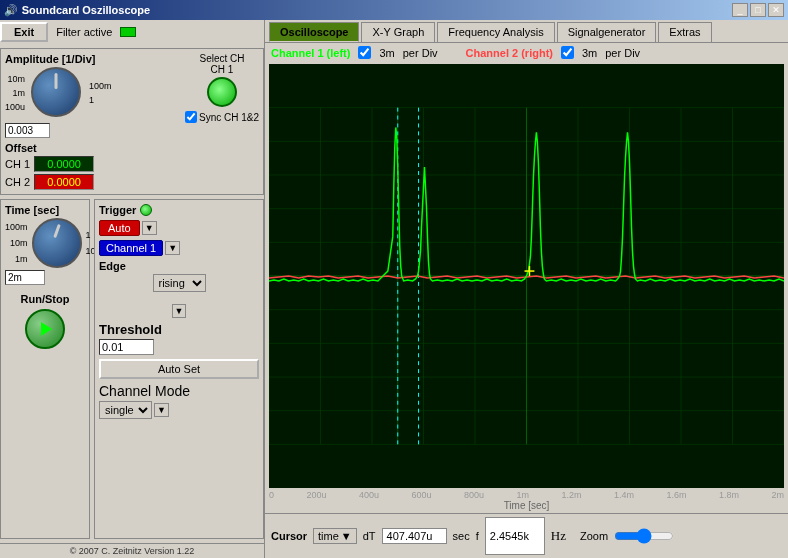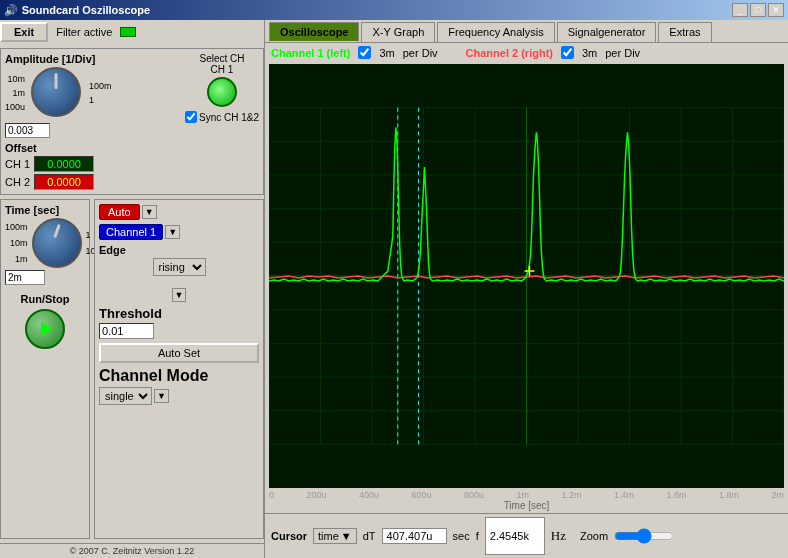--- a/index.html
+++ b/index.html
@@ -234,20 +234,24 @@
 
         <div style="margin-top:8px;display:flex;flex-direction:column;align-items:center;">
           <div style="font-size:11px;font-weight:bold;margin-bottom:4px;">Run/Stop</div>
           <div style="width:40px;height:40px;border-radius:50%;background:radial-gradient(circle at 35% 35%,#88cc88,#228822);border:2px solid #006600;cursor:pointer;display:flex;align-items:center;justify-content:center;">
             <div style="width:0;height:0;border-top:7px solid transparent;border-bottom:7px solid transparent;border-left:11px solid #00ff00;margin-left:3px;"></div>
           </div>
         </div>
       </div>
 
       <div style="border:1px solid #888;padding:4px;background:#d4d0c8;flex:1;">
+        <div style="display:flex;align-items:center;gap:4px;margin-bottom:4px;">
+          <span style="font-size:11px;font-weight:bold;">Trigger</span>
+          <div style="width:12px;height:12px;border-radius:50%;background:radial-gradient(circle at 40% 40%,#88ff88,#00aa00);border:1px solid #006600;"></div>
+        </div>
         
         <div style="display:flex;align-items:center;gap:2px;margin-bottom:4px;">
           <button style="background:#cc0000;color:white;border:1px solid #880000;padding:1px 8px;font-size:11px;cursor:pointer;border-radius:2px;">Auto</button>
           <button style="background:#d4d0c8;border:1px solid #888;padding:1px 2px;font-size:9px;cursor:pointer;">▼</button>
         </div>
         
         <div style="display:flex;align-items:center;gap:2px;margin-bottom:4px;">
           <button style="background:#0000cc;color:white;border:1px solid #000088;padding:1px 6px;font-size:11px;cursor:pointer;border-radius:2px;">Channel 1</button>
           <button style="background:#d4d0c8;border:1px solid #888;padding:1px 2px;font-size:9px;cursor:pointer;">▼</button>
         </div>
@@ -264,21 +268,21 @@
         </div>
         
         <div style="margin-bottom:4px;">
           <div style="font-size:13px;font-weight:bold;">Threshold</div>
           <input type="text" style="width: 55px; border: 1px inset rgb(136, 136, 136); padding: 1px 2px; font-size: 11px; margin-top: 2px;" value="0.01">
         </div>
         
         <button style="background:#d4d0c8;border:2px outset #fff;padding:2px 8px;font-size:11px;cursor:pointer;width:100%;margin-bottom:4px;">Auto Set</button>
         
         <div>
-          <div style="font-size:16px;font-weight:bold;">Channel Mode</div>
+          <div style="font-size:14px;font-weight:normal;">Channel Mode</div>
           <div style="display:flex;align-items:center;gap:2px;margin-top:2px;">
             <select style="background:#d4d0c8;border:1px solid #888;padding:1px;font-size:11px;">
               <option>single</option>
               <option>dual</option>
             </select>
             <button style="background:#d4d0c8;border:1px solid #888;padding:1px 2px;font-size:9px;cursor:pointer;">▼</button>
           </div>
         </div>
       </div>
     </div>

